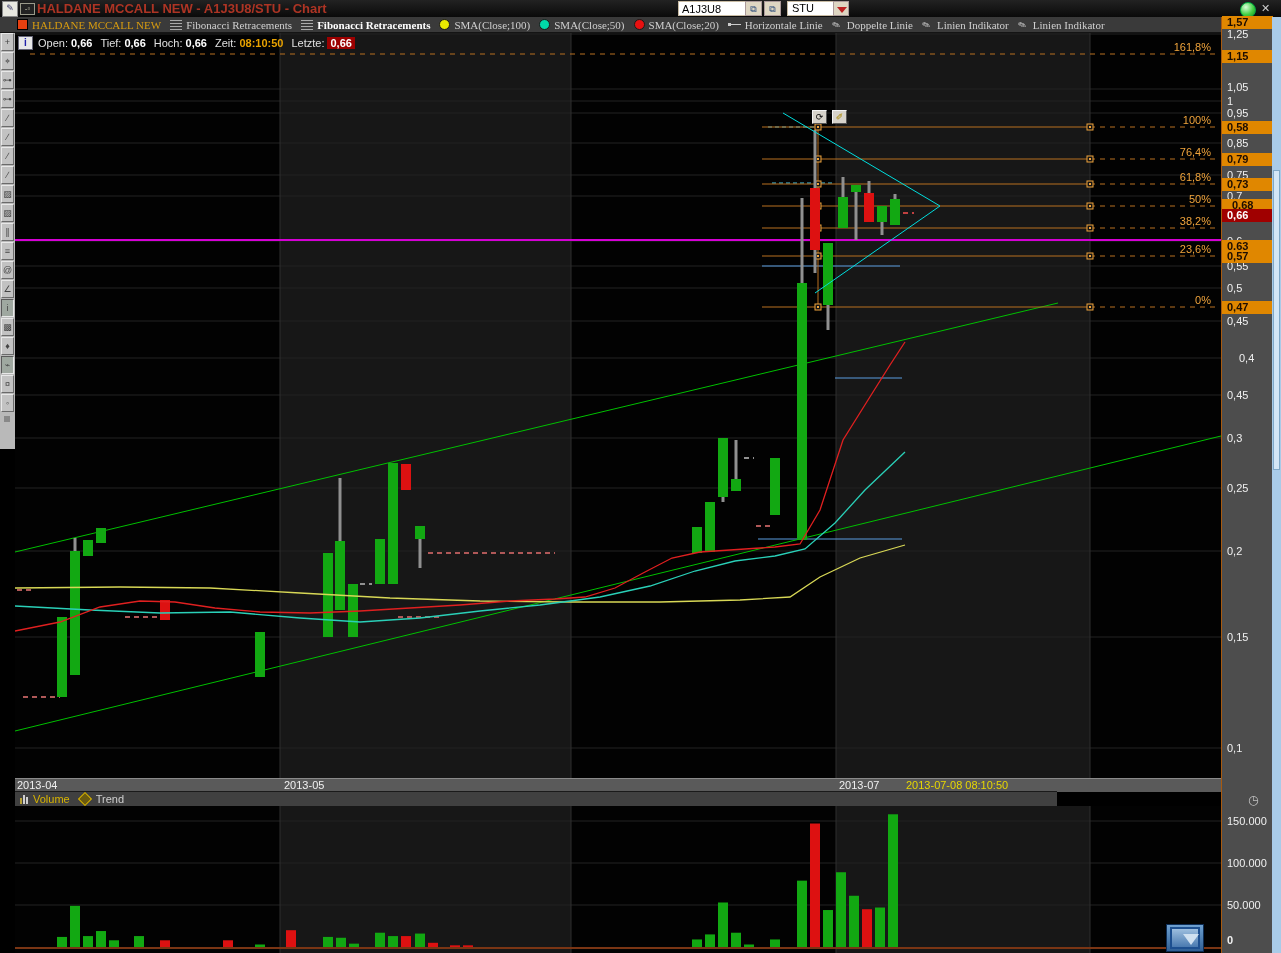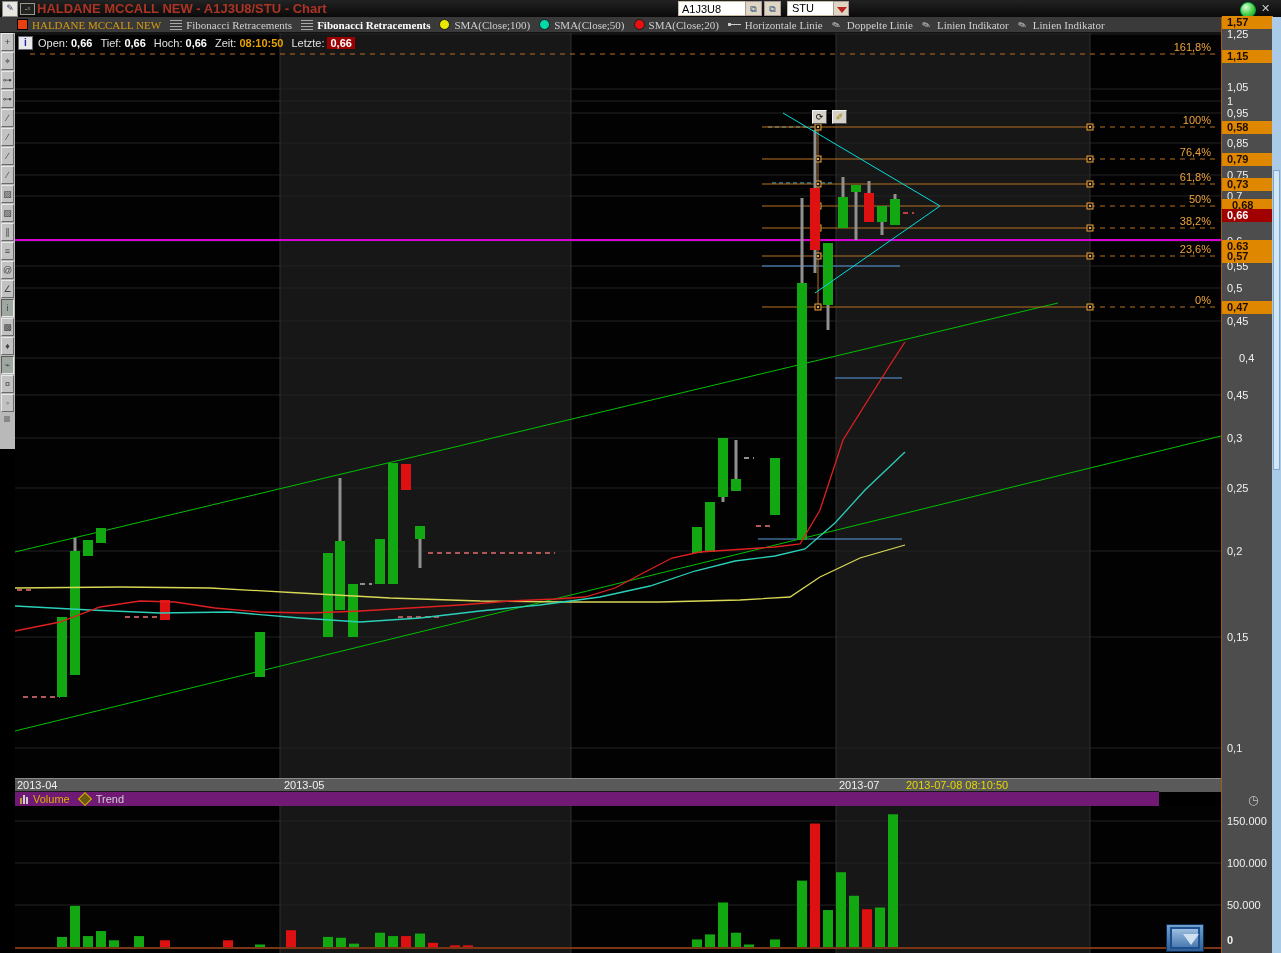--- a/index.html
+++ b/index.html
@@ -53,21 +53,21 @@
   .inf-val.time{color:#e8a200;}
   .inf-val.last{background:#9c0000;color:#fff;padding:0 3px;margin-right:0;}
   
   .chart-area{position:absolute;left:15px;top:33px;width:1206px;height:745px;background:#060606;}
   .fiblabel{position:absolute;right:10px;color:#f0a43c;font-size:11px;z-index:20;}
   .selbtn{position:absolute;width:15px;height:14px;background:#d6d2ca;border:1px solid;border-color:#f2f2f2 #555 #555 #f2f2f2;
           font-size:9px;line-height:13px;text-align:center;padding:0;z-index:25;}
   .dateaxis{position:absolute;left:15px;top:778px;width:1206px;height:13px;background:#5a5a5a;border-top:1px solid #8a8a8a;}
   .dlabel{position:absolute;top:0;color:#f0f0f0;font-size:11px;line-height:13px;}
   .dlabel.cursor{color:#e8d800;text-align:right;}
-  .volheader{position:absolute;left:15px;top:791px;width:1144px;height:15px;background:#701a75;border-top:1px solid #1a1a1a;
+  .volheader{position:absolute;left:15px;top:791px;width:1042px;height:15px;background:#404040;border-top:1px solid #1a1a1a;
              display:flex;align-items:center;padding-left:4px;box-sizing:border-box;}
   .vol-ic{width:11px;height:10px;margin-right:3px;
           background:linear-gradient(#b9a23a,#b9a23a) 1px 4px/2px 6px no-repeat,
                      linear-gradient(#cfcfcf,#cfcfcf) 4px 1px/2px 9px no-repeat,
                      linear-gradient(#cfcfcf,#cfcfcf) 7px 3px/2px 7px no-repeat;}
   .vol-label{color:#d8b400;margin-right:10px;}
   .diamond{width:8px;height:8px;border:1px solid #d8b400;transform:rotate(45deg);margin-right:6px;background:#6a5a10;}
   .trend-label{color:#cfcfcf;}
   .volume-area{position:absolute;left:15px;top:806px;width:1206px;height:147px;background:#060606;}
   

